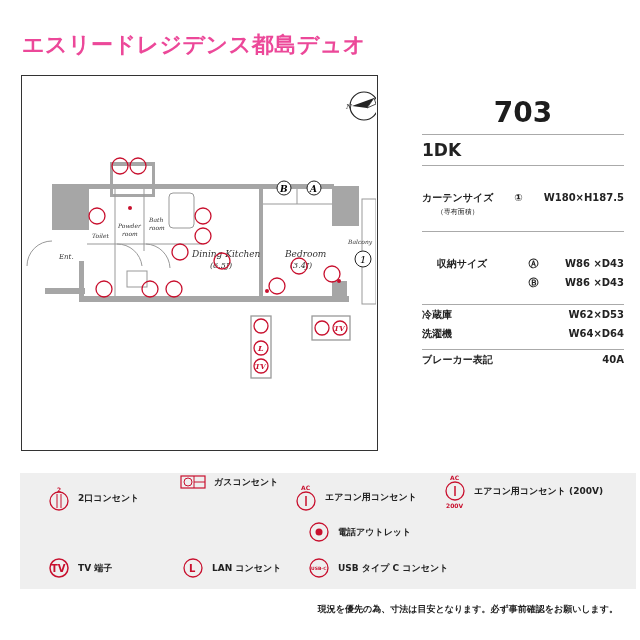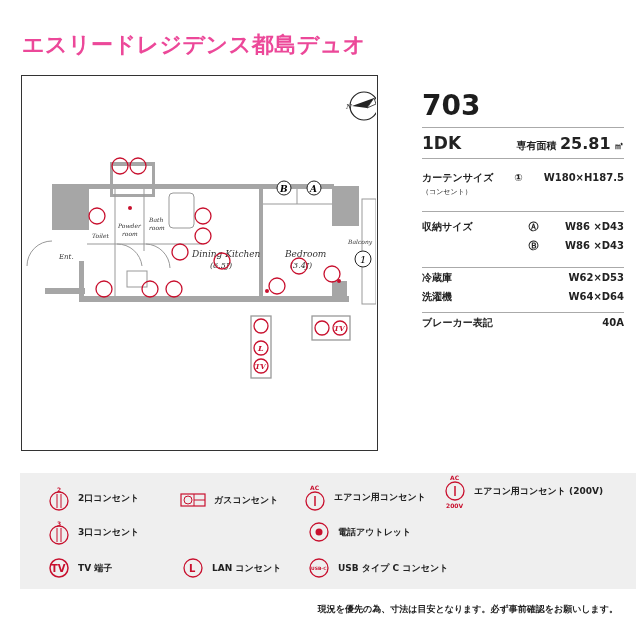--- a/index.html
+++ b/index.html
@@ -1,19 +1,19 @@
 <!DOCTYPE html>
 <html><head>
 <meta charset="utf-8">
 <style>
   html, body { margin:0; padding:0; background:#fff; }
   body { width:640px; height:640px; position:relative; overflow:hidden; font-family:"DejaVu Sans", sans-serif; color:#222; }
   .title { position:absolute; left:22px; top:30px; font-size:22px; font-weight:bold; letter-spacing:0.5px; color:#ec4899; }
   .plan { position:absolute; left:21px; top:75px; width:357px; height:376px; border:1.5px solid #333; box-sizing:border-box; background:#fff; }
-  .info { position:absolute; left:422px; top:88px; width:202px; font-size:10px; }
+  .info { position:absolute; left:422px; top:95px; width:202px; font-size:10px;text-align:center; }
   .unit { font-size:28px; font-weight:bold; color:#1d1d1d; line-height:36px; }
   .hr { border-top:1px solid #aaa; margin:3px 0; }
   .row { display:flex; justify-content:space-between; align-items:baseline; margin:5px 0; font-size:10px; font-weight:bold; }
   .area-val { font-size:16px; font-weight:bold; }
   .sub { font-size:7px; font-weight:normal; }
   .legend { position:absolute; left:20px; top:473px; width:600px; height:116px; background:#efefef;padding-left:16px; }
   .lg-item { position:absolute; display:flex; align-items:center; font-size:9px; font-weight:bold; color:#222; }
   .lg-item svg { margin-right:8px; }
   .note { position:absolute; right:22px; top:603px; font-size:9px; font-weight:bold; color:#222; }
   .plan svg text { font-family:"DejaVu Serif", serif; font-style:italic; }
@@ -120,33 +120,30 @@
       <text x="312" y="255" font-size="7" font-style="normal" font-weight="bold">TV</text>
     </g>
   </svg>
 </div>
 
 <div class="info">
   <div class="unit">703</div>
   <div class="hr"></div>
   <div class="row">
     <span style="font-size:17px">1DK</span>
-    <span><span>専有面積</span>
-      <span class="area-val">25.81</span>
-      <span>㎡</span></span>
   </div>
   <div class="hr"></div>
-  <div class="row" style="margin-top:12px">
+  <div class="row" style="margin-top:25px">
     <span><span>カーテンサイズ</span><br>
-      <span class="sub">（コンセント）</span></span>
+      <span class="sub">（専有面積）</span></span>
     <span>①</span>
     <span>W180×H187.5</span>
   </div>
   <div class="hr" style="margin-top:14px"></div>
-  <div class="row" style="margin-top:8px">
+  <div class="row" style="margin-top:25px">
     <span style="width:80px">収納サイズ</span>
     <span>Ⓐ</span>
     <span>W86 ×D43</span>
   </div>
   <div class="row">
     <span style="width:80px"></span>
     <span>Ⓑ</span>
     <span>W86 ×D43</span>
   </div>
   <div class="hr" style="margin-top:14px"></div>
@@ -168,56 +165,47 @@
 <div class="legend">
   <div class="lg-item" style="left:28px;top:12px">
     <svg width="22" height="26">
         <text x="9" y="7" font-size="6" fill="#c8102e">2</text>
         <circle cx="11" cy="16" r="9" fill="none" stroke="#c8102e" stroke-width="1.3"></circle>
         <line x1="9" y1="9" x2="9" y2="23" stroke="#c8102e"></line>
         <line x1="13" y1="9" x2="13" y2="23" stroke="#c8102e"></line>
       </svg>
     <span>2口コンセント</span>
   </div>
-  <div class="lg-item" style="left:160px;top:18px">
+  <div class="lg-item" style="left:160px;top:0">
     <svg width="26" height="18">
         <rect x="1" y="3" width="24" height="12" fill="none" stroke="#c8102e" stroke-width="1.2"></rect>
         <circle cx="8" cy="9" r="4" fill="none" stroke="#c8102e"></circle>
         <line x1="14" y1="9" x2="25" y2="9" stroke="#c8102e"></line>
         <line x1="14" y1="3" x2="14" y2="15" stroke="#c8102e"></line>
       </svg>
     <span>ガスコンセント</span>
   </div>
-  <div class="lg-item" style="left:284px;top:10px">
+  <div class="lg-item" style="left:275px;top:10px">
     <svg width="22" height="28">
         <text x="6" y="7" font-size="6" fill="#c8102e">AC</text>
         <circle cx="11" cy="18" r="9" fill="none" stroke="#c8102e" stroke-width="1.3"></circle>
         <line x1="11" y1="13" x2="11" y2="23" stroke="#c8102e" stroke-width="1.5"></line>
       </svg>
     <span>エアコン用コンセント</span>
   </div>
   <div class="lg-item" style="left:424px;top:0">
     <svg width="22" height="36">
         <text x="6" y="7" font-size="6" fill="#c8102e">AC</text>
         <circle cx="11" cy="18" r="9" fill="none" stroke="#c8102e" stroke-width="1.3"></circle>
         <line x1="11" y1="13" x2="11" y2="23" stroke="#c8102e" stroke-width="1.5"></line>
         <text x="2" y="35" font-size="6" fill="#c8102e">200V</text>
       </svg>
     <span>エアコン用コンセント (200V)</span>
   </div>
 
-  <div class="lg-item" style="left:28px;top:46px">
-    <svg width="22" height="26">
-        <text x="9" y="7" font-size="6" fill="#c8102e">3</text>
-        <circle cx="11" cy="16" r="9" fill="none" stroke="#c8102e" stroke-width="1.3"></circle>
-        <line x1="9" y1="9" x2="9" y2="23" stroke="#c8102e"></line>
-        <line x1="13" y1="9" x2="13" y2="23" stroke="#c8102e"></line>
-      </svg>
-    <span>3口コンセント</span>
-  </div>
   <div class="lg-item" style="left:288px;top:48px">
     <svg width="22" height="22">
         <circle cx="11" cy="11" r="9" fill="none" stroke="#c8102e" stroke-width="1.3"></circle>
         <circle cx="11" cy="11" r="3.5" fill="#c8102e"></circle>
       </svg>
     <span>電話アウトレット</span>
   </div>
 
   <div class="lg-item" style="left:28px;top:84px">
     <svg width="22" height="22">

